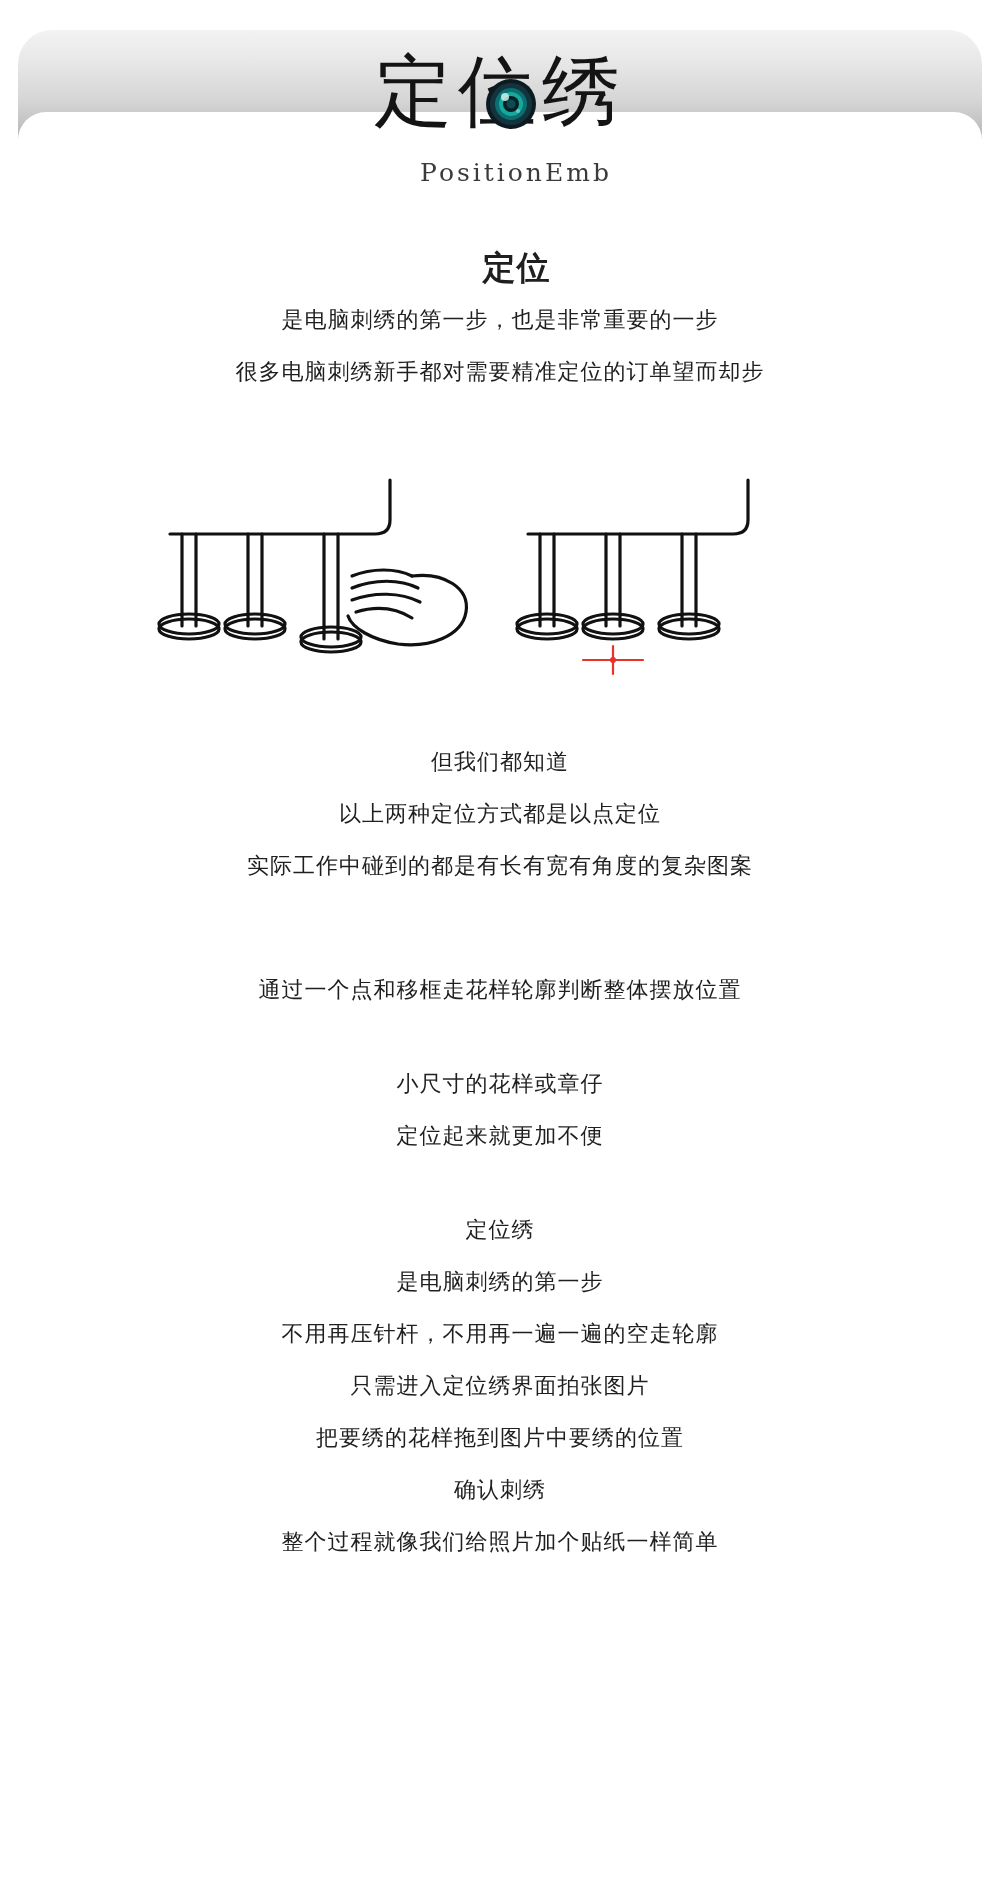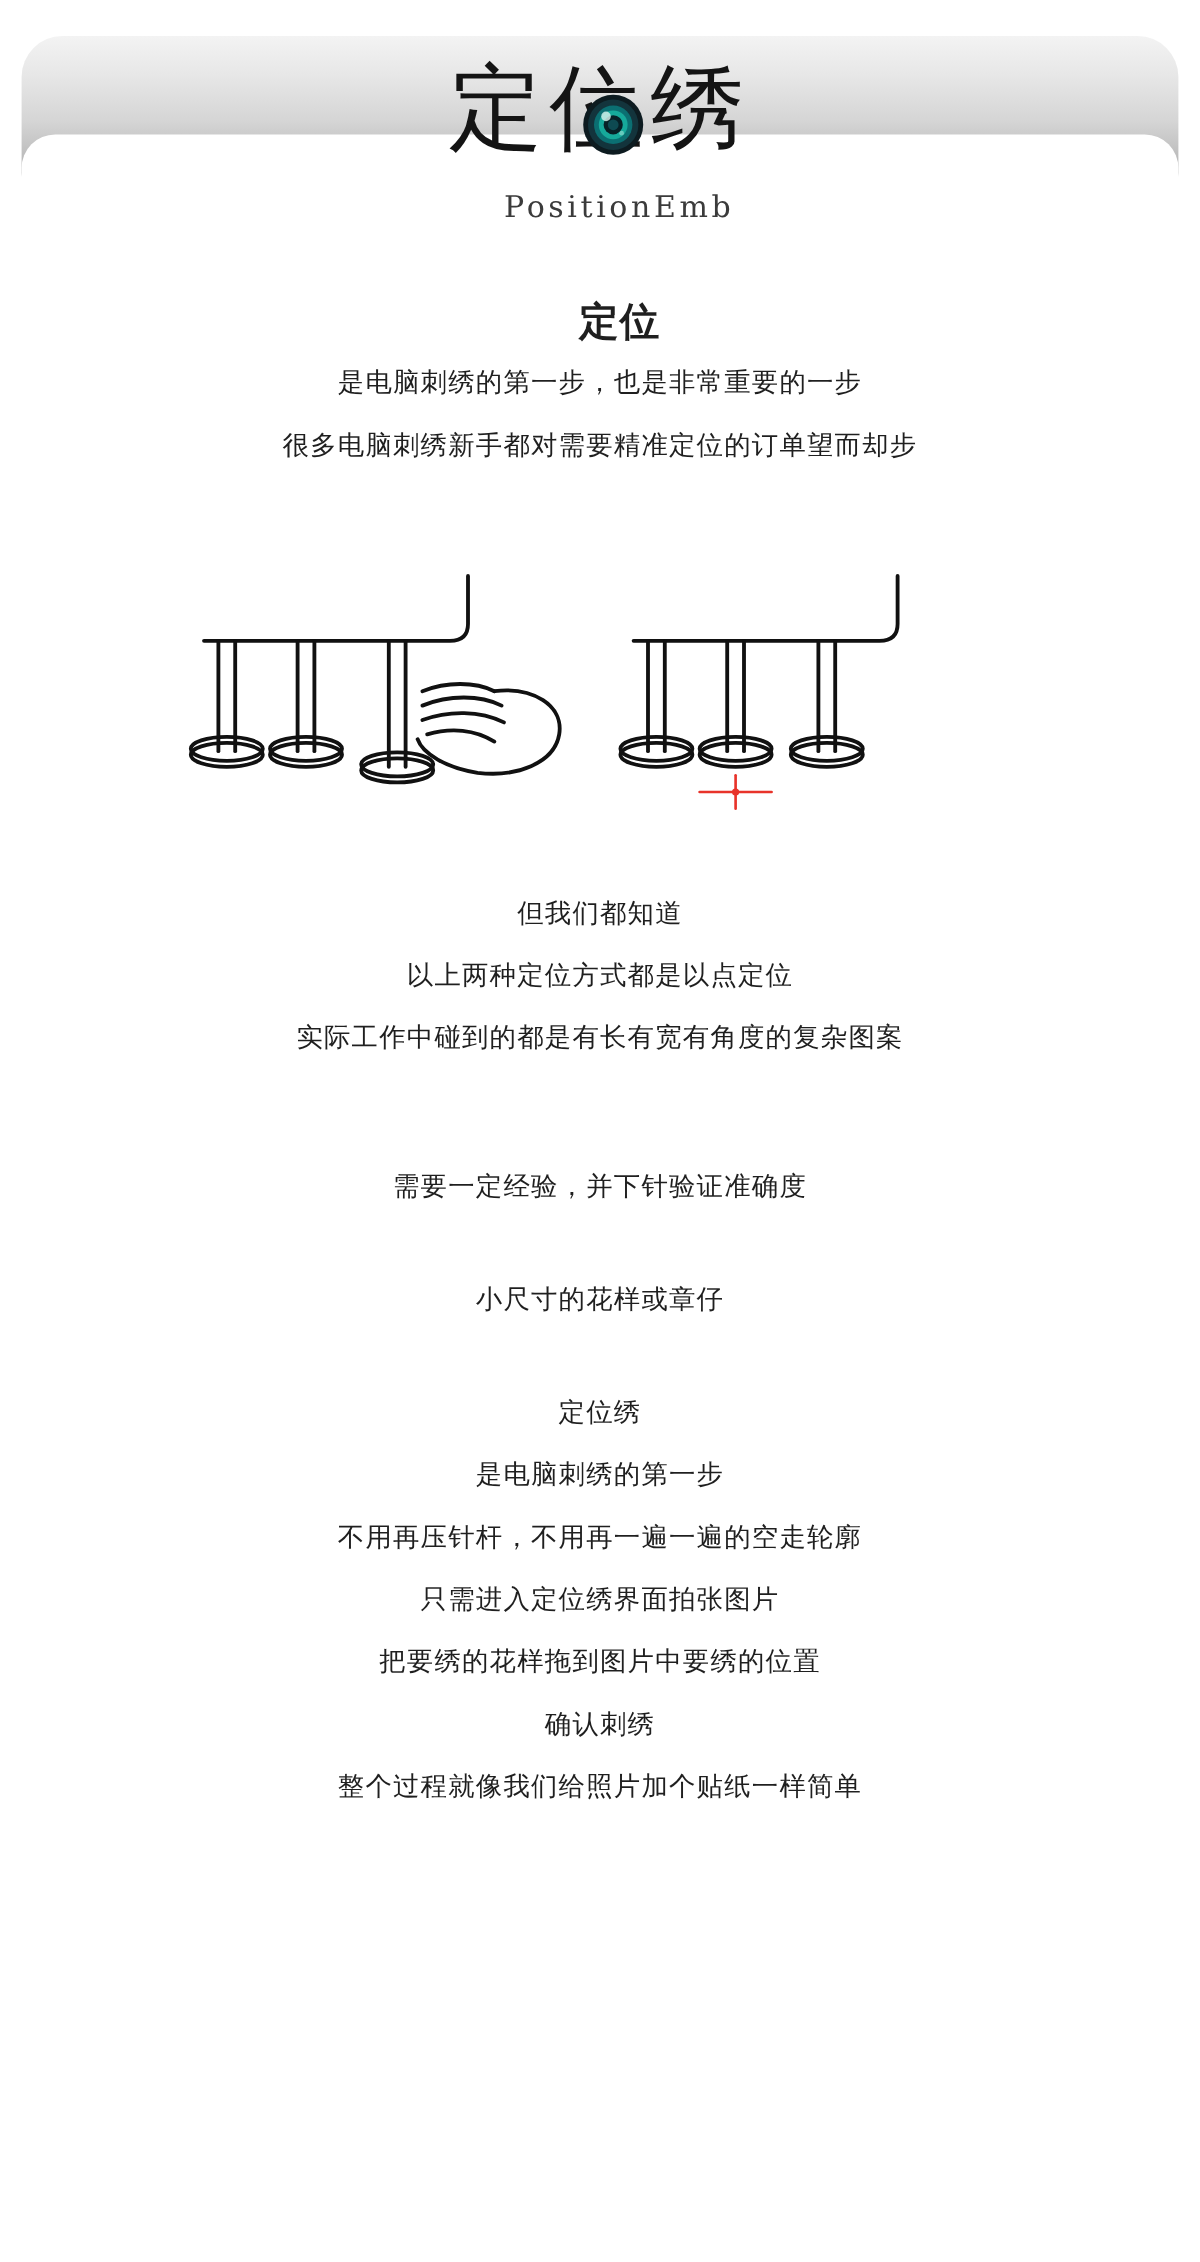--- a/index.html
+++ b/index.html
@@ -201,27 +201,28 @@
   <div class="blk">
     <div class="line">但我们都知道</div>
     <div class="line">以上两种定位方式都是以点定位</div>
     <div class="line">实际工作中碰到的都是有长有宽有角度的复杂图案</div>
   </div>
 
   <div class="spacer-lg"></div>
   <div class="spacer-md"></div>
 
   <div class="blk">
-    <div class="line">需要一定经验，并下针验证准确度</div>
+    <div class="line">通过一个点和移框走花样轮廓判断整体摆放位置</div>
   </div>
 
   <div class="spacer-lg"></div>
 
   <div class="blk">
     <div class="line">小尺寸的花样或章仔</div>
+    <div class="line">定位起来就更加不便</div>
   </div>
 
   <div class="spacer-lg"></div>
 
   <div class="blk">
     <div class="line">定位绣</div>
     <div class="line">是电脑刺绣的第一步</div>
     <div class="line">不用再压针杆，不用再一遍一遍的空走轮廓</div>
     <div class="line">只需进入定位绣界面拍张图片</div>
     <div class="line">把要绣的花样拖到图片中要绣的位置</div>

